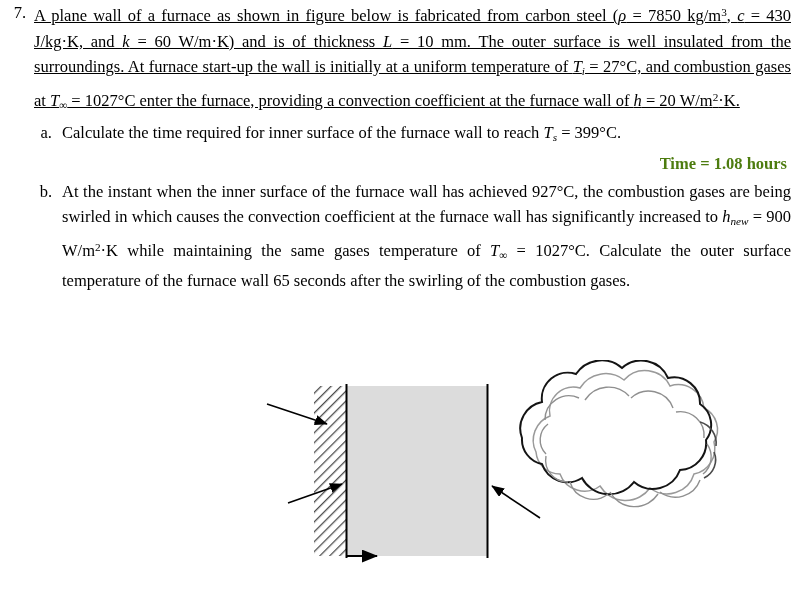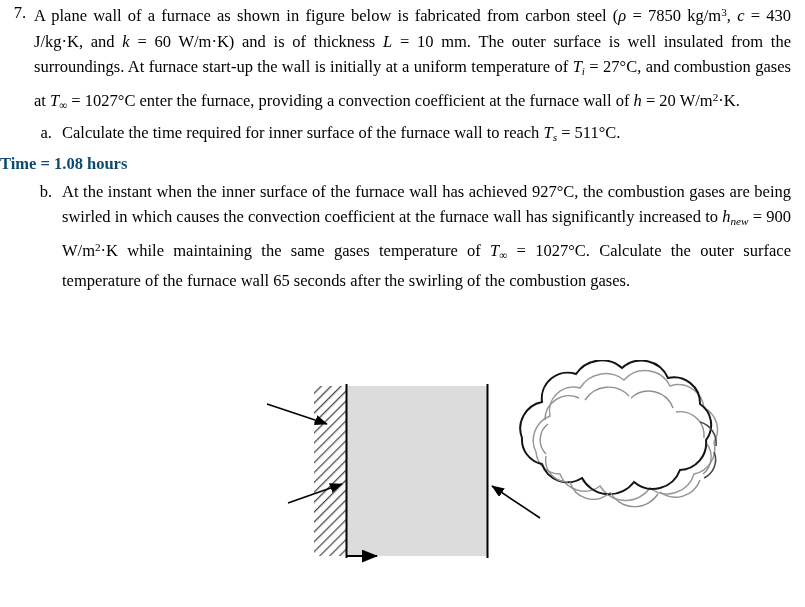--- a/index.html
+++ b/index.html
@@ -39,21 +39,21 @@
     box-sizing: border-box;
   }
 
   .q-body {
     flex: 1 1 auto;
     font-size: 16.5px;
     line-height: 25.5px;
     text-align: justify;
     padding-right: 14px;
   }
-  .q-body p { margin: 0; }
+  .q-body p { margin: 0; text-decoration: underline; }
 
   .sub-row {
     display: flex;
     align-items: flex-start;
     margin-top: 2px;
   }
   .sub-letter {
     width: 62px;
     flex: 0 0 62px;
     text-align: right;
@@ -65,22 +65,23 @@
   .sub-body {
     flex: 1 1 auto;
     font-size: 16.5px;
     line-height: 25.5px;
     text-align: justify;
     padding-right: 14px;
   }
   .sub-body p { margin: 0; }
 
   .answer {
-    color: #0c4a6e;
+    color: #4d7c0f;
     font-weight: bold;
+    text-align: right;
     font-size: 16.5px;
     line-height: 25.5px;
     padding-right: 18px;
   }
 
   .mi { font-style: italic; }
   .last-line-flat { text-align: left; }
 
   sub { font-size: 0.68em; vertical-align: -0.28em; }
   sup { font-size: 0.68em; vertical-align: 0.45em; }
@@ -106,21 +107,21 @@
       <p>
         <span>A plane wall of a furnace as shown in figure below is fabricated from carbon steel (</span><span class="mi">ρ</span><span> = 7850 kg/m</span><sup>3</sup><span>, </span><span class="mi">c</span><span> = 430 J/kg·K, and </span><span class="mi">k</span><span> = 60 W/m·K) and is of thickness </span><span class="mi">L</span><span> = 10 mm. The outer surface is well insulated from the surroundings. At furnace start-up the wall is initially at a uniform temperature of </span><span class="mi">T</span><sub class="mi">i</sub><span> = 27°C, and combustion gases at </span><span class="mi">T</span><sub>∞</sub><span> = 1027°C enter the furnace, providing a convection coefficient at the furnace wall of </span><span class="mi">h</span><span> = 20 W/m</span><sup>2</sup><span>·K.</span>
       </p>
     </div>
   </div>
 
   <div class="sub-row">
     <div class="sub-letter">a.</div>
     <div class="sub-body">
       <p class="last-line-flat">
-        <span>Calculate the time required for inner surface of the furnace wall to reach </span><span class="mi">T</span><sub class="mi">s</sub><span> = 511°C.</span>
+        <span>Calculate the time required for inner surface of the furnace wall to reach </span><span class="mi">T</span><sub class="mi">s</sub><span> = 399°C.</span>
       </p>
     </div>
   </div>
 
   <div class="answer">Time = 1.08 hours</div>
 
   <div class="sub-row">
     <div class="sub-letter">b.</div>
     <div class="sub-body">
       <p>

